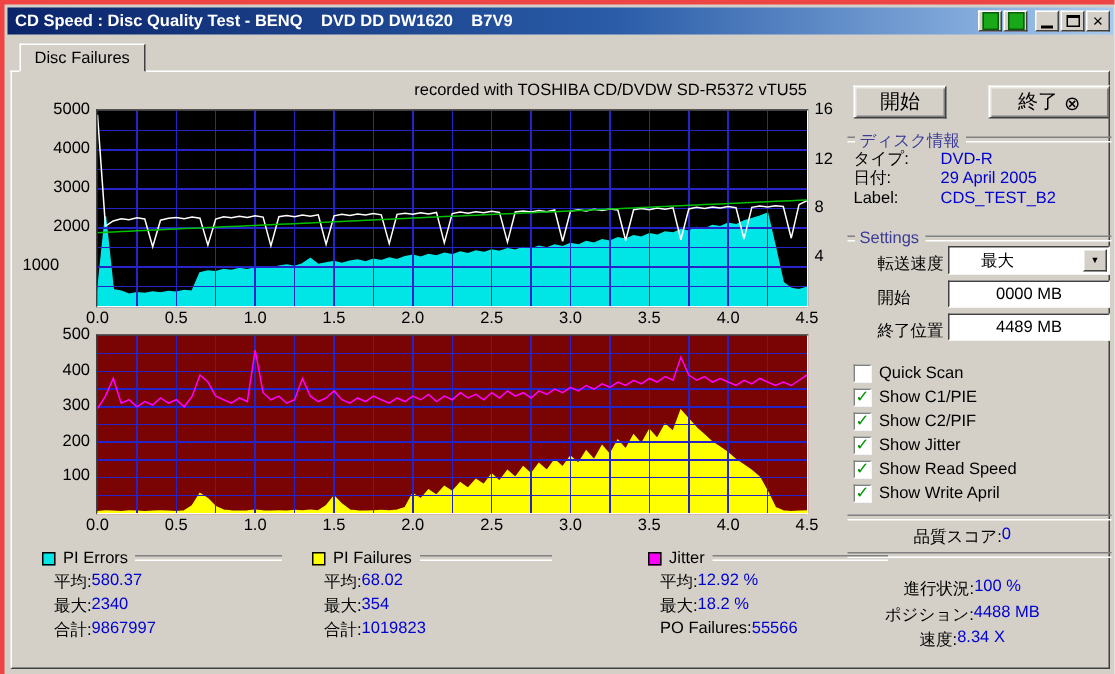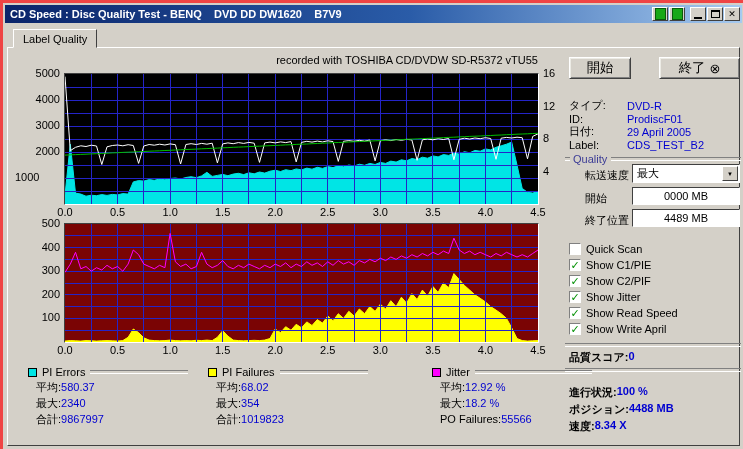--- a/index.html
+++ b/index.html
@@ -59,21 +59,21 @@
   .info-rows{position:absolute;left:566px;top:96px;width:171px;z-index:2;}
   .info-row{display:flex;height:13px;align-items:center;}
   .info-label{width:58px;}
   .value{color:#0000d0;}
   .kv-label{position:absolute;z-index:2;margin-left:16px;}
   .select{
     position:absolute;left:629px;top:161px;width:108px;height:19px;background:#fff;z-index:2;
     border:1px solid;border-color:#404040 #fff #fff #404040;box-sizing:border-box;
     display:flex;align-items:center;cursor:default;
   }
-  .select-value{padding-left:4px;flex:1;}
+  .select-value{padding-left:21px;flex:1;}
   .sel-arrow{
     width:16px;height:15px;margin-right:1px;background:#d4d0c8;
     border:1px solid;border-color:#fff #404040 #404040 #fff;
     display:flex;align-items:center;justify-content:center;font-size:6px;box-sizing:border-box;
   }
   .tbox{
     position:absolute;left:629px;width:108px;height:18px;background:#fff;z-index:2;
     border:1px solid;border-color:#404040 #fff #fff #404040;box-sizing:border-box;
     font-family:"Liberation Sans","DejaVu Sans",sans-serif;font-size:11px;color:#000;
     text-align:center;padding:0;outline:none;
@@ -83,21 +83,21 @@
   .cb-list{position:absolute;left:566px;top:238px;width:171px;z-index:2;}
   .cb-row{display:flex;align-items:center;height:16px;cursor:default;}
   .cbbox{
     width:12px;height:12px;background:#fff;box-sizing:border-box;
     border:1px solid;border-color:#808080 #fff #fff #808080;
     display:flex;align-items:center;justify-content:center;
   }
   .check{color:#009000;font-size:11px;font-weight:bold;line-height:1;}
   .cb-label{margin-left:5px;}
   .sep{position:absolute;left:562px;width:176px;height:2px;border-top:1px solid #808080;border-bottom:1px solid #fff;z-index:2;}
-  .kv-row{position:absolute;left:566px;width:171px;display:flex;justify-content:flex-start;z-index:2;font-weight:bold;}
+  .kv-row{position:absolute;left:553px;width:171px;display:flex;justify-content:center;z-index:2;}
   .stat-group{position:absolute;top:362px;width:160px;z-index:2;}
   .legend-row{display:flex;align-items:center;height:14px;}
   .swatch{width:9px;height:9px;border:1px solid #000;box-sizing:border-box;margin-right:5px;}
   .legend-line{flex:1;height:2px;border-top:1px solid #808080;border-bottom:1px solid #fff;margin-left:5px;}
   .stat-row{display:flex;width:135px;height:16px;align-items:center;}
   .stat-label{padding-left:8px;}
 </style>
 </head>
 <body>
 
@@ -118,21 +118,21 @@
         </span>
       <span class="tb-btn">
           <span class="max-glyph"></span>
         </span>
       <span class="tb-btn">
           <span class="close-glyph">✕</span>
         </span>
     </div>
   </div>
 
-  <div class="tab">Label Quality</div>
+  <div class="tab">Disc Failures</div>
   <div class="pane"></div>
 
   <div class="note">recorded with TOSHIBA CD/DVDW SD-R5372 vTU55</div>
 
   <div class="plot" id="plot0"><svg width="473" height="130">
         <path d="M0,130L0.0,120.9L5.3,70.2L10.5,119.1L15.8,120.1L21.0,122.2L26.3,121.2L31.5,121.7L36.8,120.6L42.0,121.4L47.3,120.4L52.6,120.9L57.8,119.6L63.1,120.1L68.3,107.9L73.6,106.6L78.8,107.1L84.1,105.6L89.3,106.3L94.6,105.0L99.9,105.8L105.1,104.5L110.4,104.0L115.6,105.0L120.9,103.5L126.1,102.7L131.4,103.7L136.6,101.9L141.9,98.3L147.2,102.4L152.4,101.4L157.7,100.4L162.9,101.7L168.2,100.1L173.4,99.3L178.7,100.6L183.9,98.8L189.2,99.8L194.5,98.0L199.7,99.1L205.0,97.2L210.2,96.2L215.5,97.5L220.7,95.7L226.0,96.7L231.2,94.9L236.5,95.9L241.8,94.1L247.0,95.2L252.3,93.3L257.5,94.4L262.8,92.6L268.0,93.6L273.3,91.8L278.5,92.8L283.8,91.0L289.1,92.0L294.3,90.2L299.6,91.3L304.8,89.4L310.1,90.5L315.3,88.4L320.6,89.4L325.8,87.1L331.1,88.1L336.4,85.8L341.6,86.8L346.9,84.5L352.1,85.5L357.4,83.2L362.6,84.2L367.9,81.9L373.1,82.9L378.4,80.6L383.7,81.4L388.9,79.0L394.2,80.1L399.4,77.7L404.7,78.8L409.9,76.4L415.2,77.2L420.4,74.9L425.7,75.9L431.0,73.3L436.2,71.8L441.5,70.2L446.7,68.1L452.0,91.0L457.2,114.4L462.5,118.3L467.7,119.1L473.0,117.5L473,130Z" fill="#00e5e5" stroke="#00e5e5" stroke-width="1"></path>
         <path d="M26.3,0V130M52.6,0V130M78.8,0V130M105.1,0V130M131.4,0V130M157.7,0V130M183.9,0V130M210.2,0V130M236.5,0V130M262.8,0V130M289.1,0V130M315.3,0V130M341.6,0V130M367.9,0V130M394.2,0V130M420.4,0V130M446.7,0V130M0,117.0H473M0,104.0H473M0,91.0H473M0,78.0H473M0,65.0H473M0,52.0H473M0,39.0H473M0,26.0H473M0,13.0H473" stroke="#2424c8" stroke-width="1" fill="none" shape-rendering="crispEdges"></path>
         <polyline points="0.0,2.6 5.3,76.7 10.5,73.3 15.8,71.8 21.0,72.5 26.3,71.2 31.5,72.0 36.8,90.5 42.0,72.8 47.3,71.5 52.6,71.0 57.8,71.8 63.1,70.7 68.3,71.5 73.6,89.4 78.8,72.0 84.1,70.5 89.3,71.2 94.6,70.2 99.9,71.0 105.1,69.9 110.4,70.7 115.6,90.0 120.9,70.5 126.1,69.7 131.4,70.5 136.6,69.4 141.9,70.2 147.2,69.2 152.4,88.9 157.7,69.9 162.9,68.9 168.2,69.7 173.4,68.6 178.7,69.4 183.9,68.4 189.2,69.2 194.5,88.4 199.7,68.9 205.0,68.1 210.2,68.9 215.5,67.9 220.7,68.6 226.0,67.6 231.2,87.9 236.5,68.4 241.8,67.3 247.0,68.1 252.3,67.1 257.5,67.9 262.8,66.8 268.0,67.6 273.3,87.4 278.5,67.3 283.8,66.6 289.1,67.3 294.3,66.3 299.6,67.1 304.8,66.0 310.1,86.8 315.3,66.8 320.6,65.8 325.8,66.6 331.1,65.5 336.4,66.3 341.6,65.3 346.9,66.0 352.1,86.3 357.4,65.8 362.6,65.0 367.9,65.8 373.1,64.7 378.4,65.5 383.7,64.5 388.9,85.8 394.2,65.3 399.4,64.2 404.7,65.0 409.9,64.0 415.2,64.7 420.4,63.7 425.7,64.5 431.0,85.3 436.2,64.2 441.5,63.4 446.7,64.0 452.0,63.2 457.2,63.7 462.5,84.8 467.7,62.4 473.0,59.8" fill="none" stroke="#ffffff" stroke-width="1"></polyline>
         <polyline points="0.0,81.1 5.3,80.9 10.5,80.6 15.8,80.4 21.0,80.2 26.3,79.9 31.5,79.7 36.8,79.4 42.0,79.2 47.3,78.9 52.6,78.7 57.8,78.4 63.1,78.2 68.3,78.0 73.6,77.7 78.8,77.5 84.1,77.2 89.3,77.0 94.6,76.8 99.9,76.5 105.1,76.3 110.4,76.0 115.6,75.8 120.9,75.5 126.1,75.3 131.4,75.1 136.6,74.8 141.9,74.6 147.2,74.3 152.4,74.1 157.7,73.8 162.9,73.6 168.2,73.3 173.4,73.1 178.7,72.9 183.9,72.6 189.2,72.4 194.5,72.2 199.7,71.9 205.0,71.7 210.2,71.4 215.5,71.2 220.7,70.9 226.0,70.7 231.2,70.4 236.5,70.2 241.8,70.0 247.0,69.7 252.3,69.5 257.5,69.2 262.8,69.0 268.0,68.7 273.3,68.5 278.5,68.3 283.8,68.0 289.1,67.8 294.3,67.5 299.6,67.3 304.8,67.1 310.1,66.8 315.3,66.6 320.6,66.3 325.8,66.1 331.1,65.8 336.4,65.6 341.6,65.3 346.9,65.1 352.1,64.9 357.4,64.6 362.6,64.4 367.9,64.1 373.1,63.9 378.4,63.6 383.7,63.4 388.9,63.2 394.2,62.9 399.4,62.7 404.7,62.4 409.9,62.2 415.2,62.0 420.4,61.7 425.7,61.5 431.0,61.2 436.2,61.0 441.5,60.7 446.7,60.5 452.0,60.2 457.2,60.0 462.5,59.8 467.7,59.5 473.0,59.3" fill="none" stroke="#00c000" stroke-width="1"></polyline>
       </svg></div>
@@ -143,42 +143,43 @@
       </svg></div>
 
   <button class="btn" id="btn-start">
     <span>開始</span>
   </button>
   <button class="btn" id="btn-exit">
     <span>終了</span>
     <span class="exit-icon">⊗</span>
   </button>
 
+  <div class="hdr" style="top:84px">
+    <span class="hdr-dash"></span>
+    <span class="hdr-text">ディスク情報</span>
+    <span class="hdr-line"></span>
+  </div>
   <div class="info-rows" id="info-rows">
       <div class="info-row">
         <span class="info-label">タイプ:</span>
         <span class="value">DVD-R</span>
       </div>
       <div class="info-row">
-        <span class="info-label">ID:</span>
-        <span class="value">ProdiscF01</span>
-      </div>
-      <div class="info-row">
         <span class="info-label">日付:</span>
         <span class="value">29 April 2005</span>
       </div>
       <div class="info-row">
         <span class="info-label">Label:</span>
         <span class="value">CDS_TEST_B2</span>
       </div>
     </div>
 
   <div class="hdr" style="top:150px">
     <span class="hdr-dash"></span>
-    <span class="hdr-text">Quality</span>
+    <span class="hdr-text">Settings</span>
     <span class="hdr-line"></span>
   </div>
 
   <span class="kv-label" style="left:566px;top:165px">転送速度</span>
   <div class="select">
     <span class="select-value">最大</span>
     <span class="sel-arrow">▼</span>
   </div>
 
   <span class="kv-label" style="left:566px;top:188px">開始</span>

